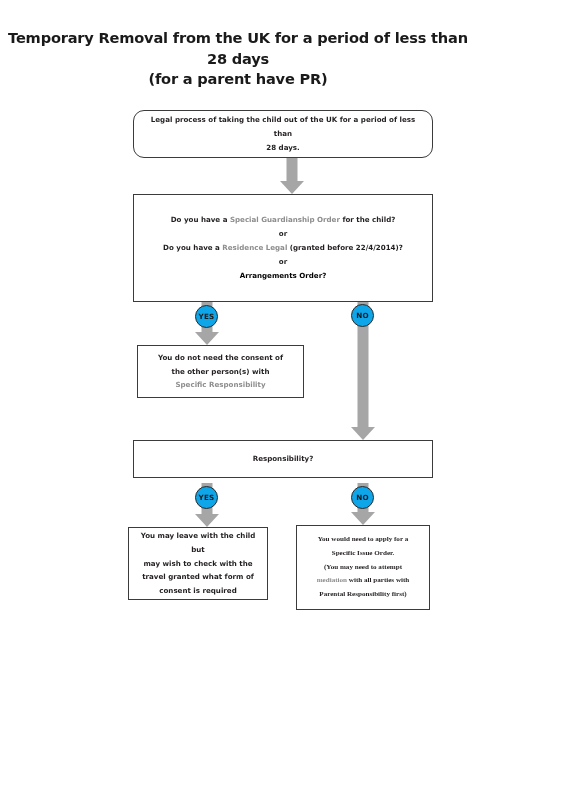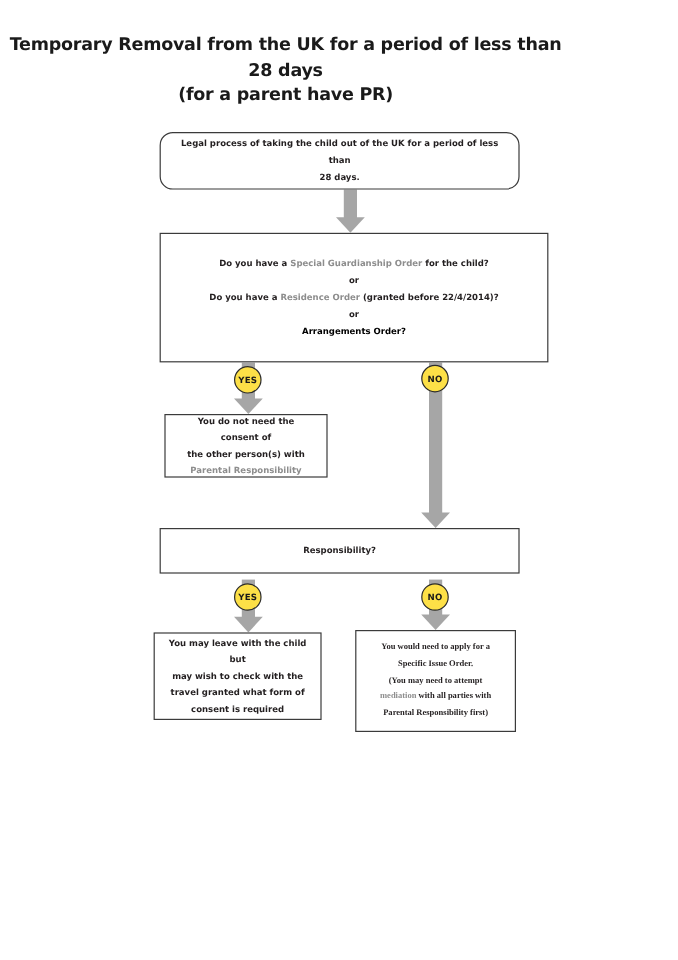--- a/index.html
+++ b/index.html
@@ -84,21 +84,21 @@
     border-right: 12px solid transparent;
     border-top: 13px solid #a6a6a6;
   }
 
   
   .badge {
     position: absolute;
     width: 23px;
     height: 23px;
     border-radius: 50%;
-    background: #fde047;
+    background: #0ea5e9;
     border: 1.6px solid #2b2b2b;
     display: flex;
     align-items: center;
     justify-content: center;
     font-size: 7.2px;
     font-weight: bold;
     color: #1a1a1a;
     letter-spacing: 0.2px;
     z-index: 5;
     box-sizing: border-box;
@@ -117,51 +117,51 @@
   <div class="head"></div>
 </div>
 
 <div class="node rounded" style="left:133px; top:110px; width:300px; height:48px;">
   <span class="txt">
     <span class="ln">Legal process of taking the child out of the UK for a period of less than</span>
     <span class="ln">28 days.</span>
   </span>
 </div>
 
-<div class="node" style="left:133px; top:194px; width:324px; height:108px; line-height:2.0;">
+<div class="node" style="left:133px; top:194px; width:300px; height:108px; line-height:2.0;">
   <span class="txt">
     <span class="ln">
       <span>Do you have a </span><span class="lnk">Special Guardianship Order</span><span> for the child?</span>
     </span>
     <span class="ln">or</span>
     <span class="ln">
-      <span>Do you have a </span><span class="lnk">Residence Order</span><span> (granted before 22/4/2014)?</span>
+      <span>Do you have a </span><span class="lnk">Residence Legal</span><span> (granted before 22/4/2014)?</span>
     </span>
     <span class="ln">or</span>
     <span class="ln bold-black">Arrangements Order?</span>
   </span>
 </div>
 
 <div class="arrow" style="left:192px; top:302px; width:30px; height:43px;">
   <div class="stem" style="width:11px; height:31px;"></div>
   <div class="head"></div>
 </div>
 <div class="badge" style="left:195px; top:305px;">YES</div>
 
 <div class="arrow" style="left:348px; top:302px; width:30px; height:138px;">
   <div class="stem" style="width:11px; height:126px;"></div>
   <div class="head"></div>
 </div>
 <div class="badge" style="left:351px; top:304px;">NO</div>
 
-<div class="node" style="left:137px; top:345px; width:136px; height:53px;">
+<div class="node" style="left:137px; top:345px; width:167px; height:53px;">
   <span class="txt">
     <span class="ln">You do not need the consent of</span>
     <span class="ln">the other person(s) with</span>
-    <span class="ln lnk">Parental Responsibility</span>
+    <span class="ln lnk">Specific Responsibility</span>
   </span>
 </div>
 
 <div class="node" style="left:133px; top:440px; width:300px; height:38px;">
   <span class="txt">
     <span class="ln">Responsibility?</span>
   </span>
 </div>
 
 <div class="arrow" style="left:192px; top:483px; width:30px; height:44px;">

